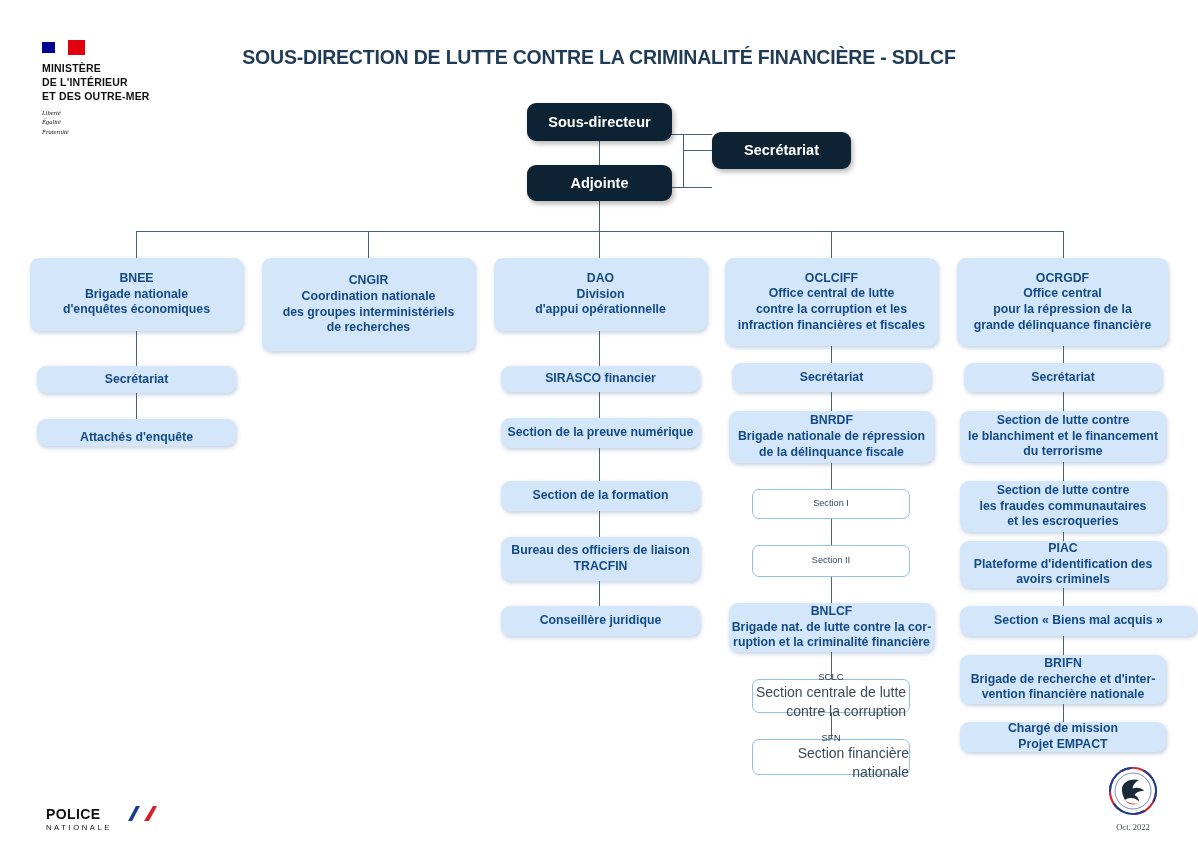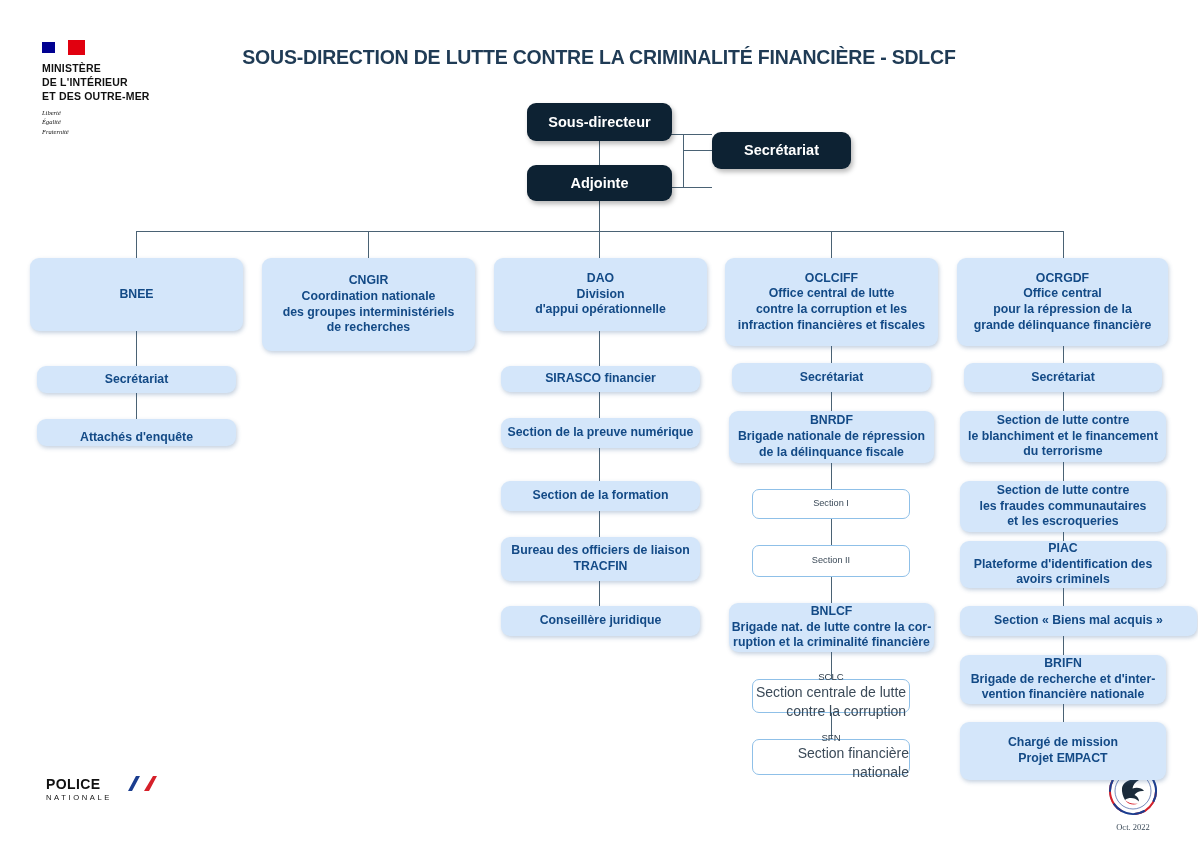--- a/index.html
+++ b/index.html
@@ -149,20 +149,21 @@
   <div class="node dark" style="left:527px;top:165px;width:145px;height:36px;">
     <span>Adjointe</span>
   </div>
   <div class="node dark" style="left:712px;top:132px;width:139px;height:37px;">
     <span>Secrétariat</span>
   </div>
 
   <div class="node blue" style="left:30px;top:258px;width:213px;height:73px;">
     <div>
       <span class="head">BNEE</span>
+      <span class="sub">Brigade nationale<br>d'enquêtes économiques</span>
     </div>
   </div>
   <div class="node blue" style="left:37px;top:366px;width:199px;height:27px;">
     <span>Secrétariat</span>
   </div>
   <div class="node blue" style="left:37px;top:419px;width:199px;height:27px;align-items:flex-end;">
     <span>Attachés d'enquête</span>
   </div>
 
   <div class="node blue" style="left:262px;top:258px;width:213px;height:93px;">
@@ -257,26 +258,26 @@
   </div>
   <div class="node blue" style="left:960px;top:606px;width:237px;height:30px;">
     <span>Section « Biens mal acquis »</span>
   </div>
   <div class="node blue" style="left:960px;top:655px;width:206px;height:49px;">
     <div>
       <span class="head">BRIFN</span>
       <span class="sub">Brigade de recherche et d'inter-<br>vention financière nationale</span>
     </div>
   </div>
-  <div class="node blue" style="left:960px;top:722px;width:206px;height:58px;">
+  <div class="node blue" style="left:960px;top:722px;width:206px;height:30px;">
     <span>Chargé de mission<br>Projet EMPACT</span>
   </div>
 
   <div class="police-logo">
-    <div style="position:relative;">
+    <div style="position:relative;margin-top:30px;">
       <div class="police-word">POLICE</div>
       <svg class="police-flash" viewBox="0 0 34 17">
         <path d="M4 16 L12 1 L16 1 L8 16 Z" fill="#1b3d8f"></path>
         <path d="M12 16 L21 1 L24 1 L16 16 Z" fill="#ffffff"></path>
         <path d="M20 16 L29 1 L33 1 L25 16 Z" fill="#d6202a"></path>
       </svg>
       <div class="police-sub">NATIONALE</div>
     </div>
   </div>
 

